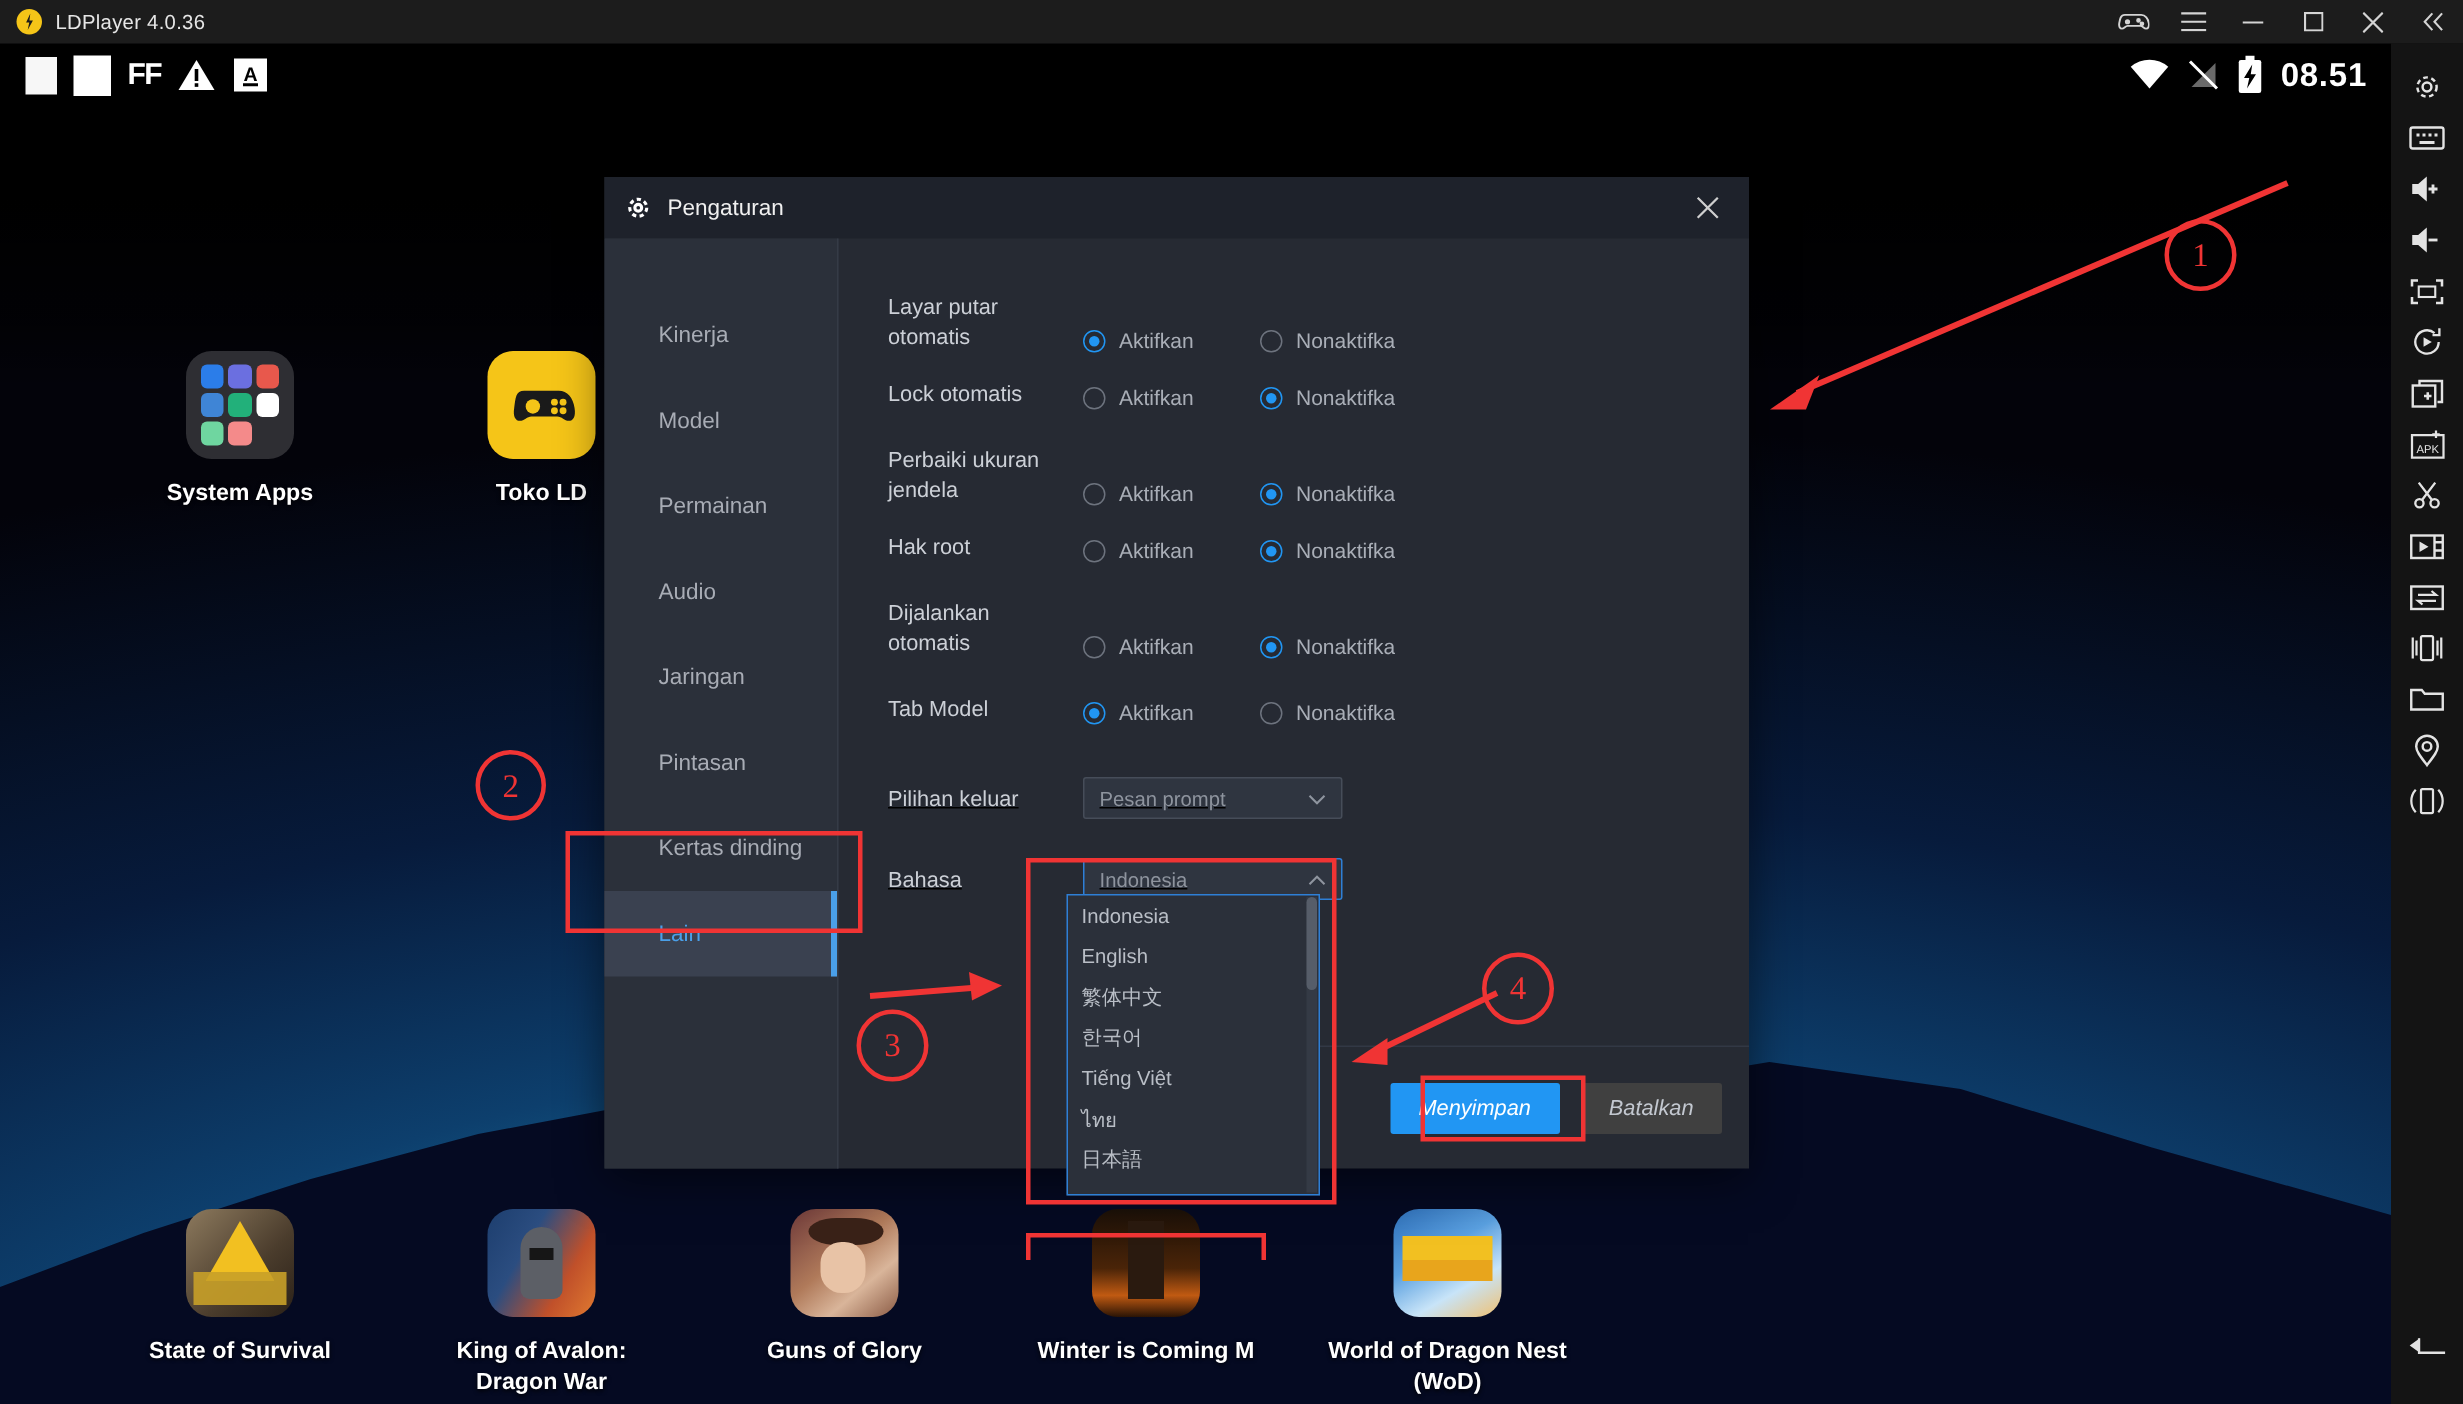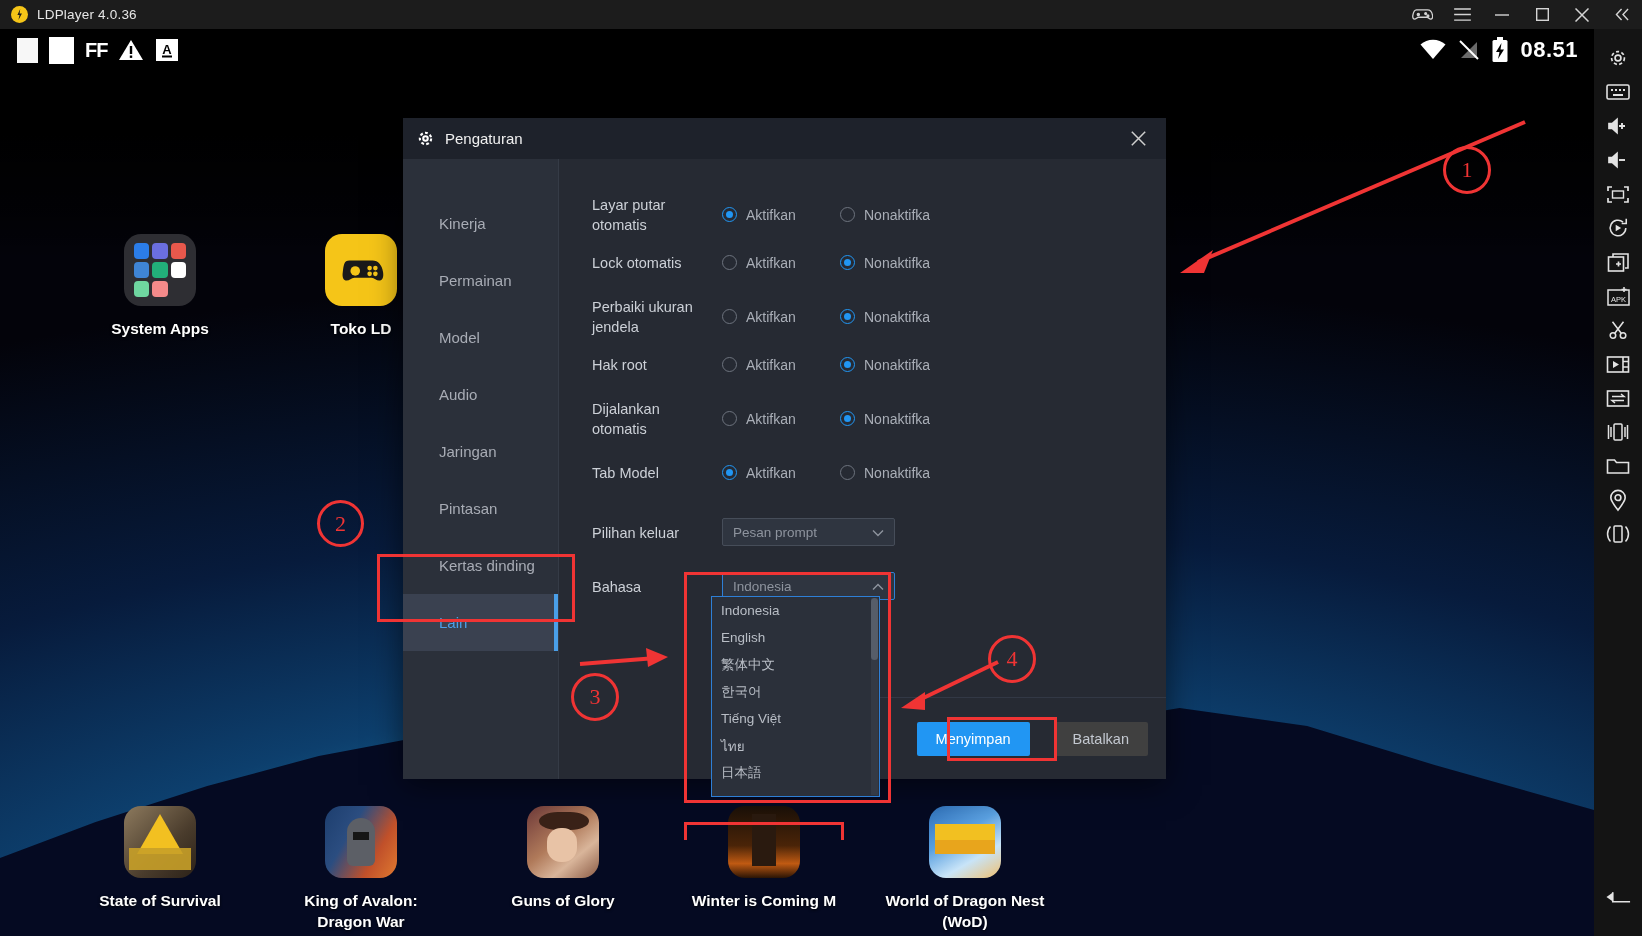--- a/index.html
+++ b/index.html
@@ -109,44 +109,44 @@
     padding-top: 36px; position: relative; }
   .nav-item { height: 57px; display: flex; align-items: center; padding-left: 36px;
     color: #a8acb5; font-size: 15px; }
   .nav-item.active { background: #3a4150; color: #4a9fe8; }
   .nav-item.active::after { content: ""; position: absolute; right: 0; width: 4px; height: 57px;
     margin-top: 0; background: #4a9fe8; }
   .nav-item.active { position: relative; }
 
   .dlg-main { flex: 1; position: relative; padding: 34px 0 0 0; }
 
-  .row { display: flex; align-items: center; padding-left: 33px; margin-bottom: 12px; }
+  .row { display: flex; align-items: flex-end; padding-left: 33px; margin-bottom: 12px; }
   .row-label { width: 118px; color: #ccd0d7; font-size: 14.5px; line-height: 20px; padding-top: 2px; }
   .radios { display: flex; align-items: flex-start; margin-left: 12px; padding-top: 1px; }
   .radio { display: flex; align-items: center; width: 118px; }
   .rdot { width: 15px; height: 15px; border-radius: 50%; border: 1.6px solid #6d737e;
     display: flex; align-items: center; justify-content: center; flex: none; }
   .rdot.on { border-color: #2196f3; }
   .rdot.on::after { content: ""; width: 7px; height: 7px; border-radius: 50%; background: #2196f3; }
   .rlabel { color: #a9aeb7; font-size: 14px; margin-left: 9px; white-space: nowrap;
     overflow: hidden; max-width: 72px; }
 
   .row.tall { margin-bottom: 16px; }
-  .row.sel { margin-top: 22px; align-items: center; }
+  .row.sel { margin-top: 22px; align-items: center; text-decoration: underline; }
   .select {
     width: 173px; height: 28px; background: #2f3540; border: 1px solid #464d59;
     border-radius: 2px; display: flex; align-items: center; padding: 0 10px;
     color: #8e949e; font-size: 13.5px; margin-left: 12px;
   }
   .select .chev { margin-left: auto; color: #8e949e; }
   .select.focused { border-color: #2e7fd6; }
 
   .dlg-footer { position: absolute; left: 156px; right: 0; bottom: 0; height: 82px;
     border-top: 1px solid #323845; display: flex; align-items: center;
-    justify-content: flex-end; padding-right: 18px; gap: 24px; }
+    justify-content: flex-end; padding-right: 18px; gap: 14px; font-style: italic; }
   .btn { height: 34px; padding: 0 19px; display: flex; align-items: center; justify-content: center;
     font-size: 14.5px; border-radius: 2px; }
   .btn.primary { background: #2196f3; color: #fff; }
   .btn.secondary { background: #404040; color: #c3c8d0; }
 
   
   .dropdown {
     position: absolute; left: 711px; top: 596px; width: 169px; height: 201px;
     background: #2b303a; border: 1px solid #2e7fd6; z-index: 50;
     overflow: hidden;
@@ -451,24 +451,24 @@
       </div>
     </div>
 
     <div class="dlg-body">
 
       <div class="dlg-nav">
         <div class="nav-item">
             <span>Kinerja</span>
           </div>
         <div class="nav-item">
+            <span>Model</span>
+          </div>
+        <div class="nav-item">
             <span>Permainan</span>
-          </div>
-        <div class="nav-item">
-            <span>Model</span>
           </div>
         <div class="nav-item">
             <span>Audio</span>
           </div>
         <div class="nav-item">
             <span>Jaringan</span>
           </div>
         <div class="nav-item">
             <span>Pintasan</span>
           </div>

